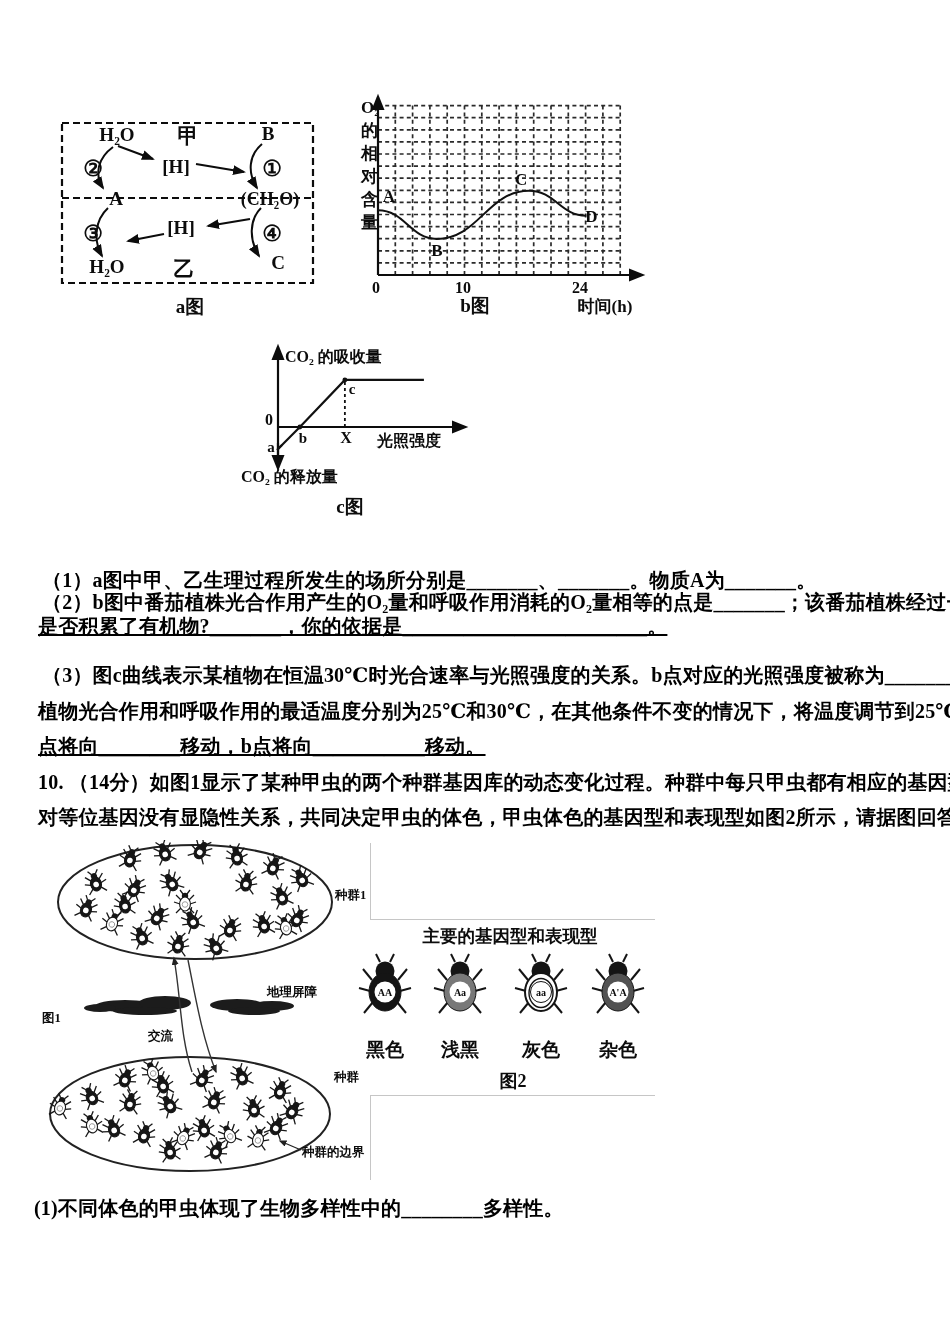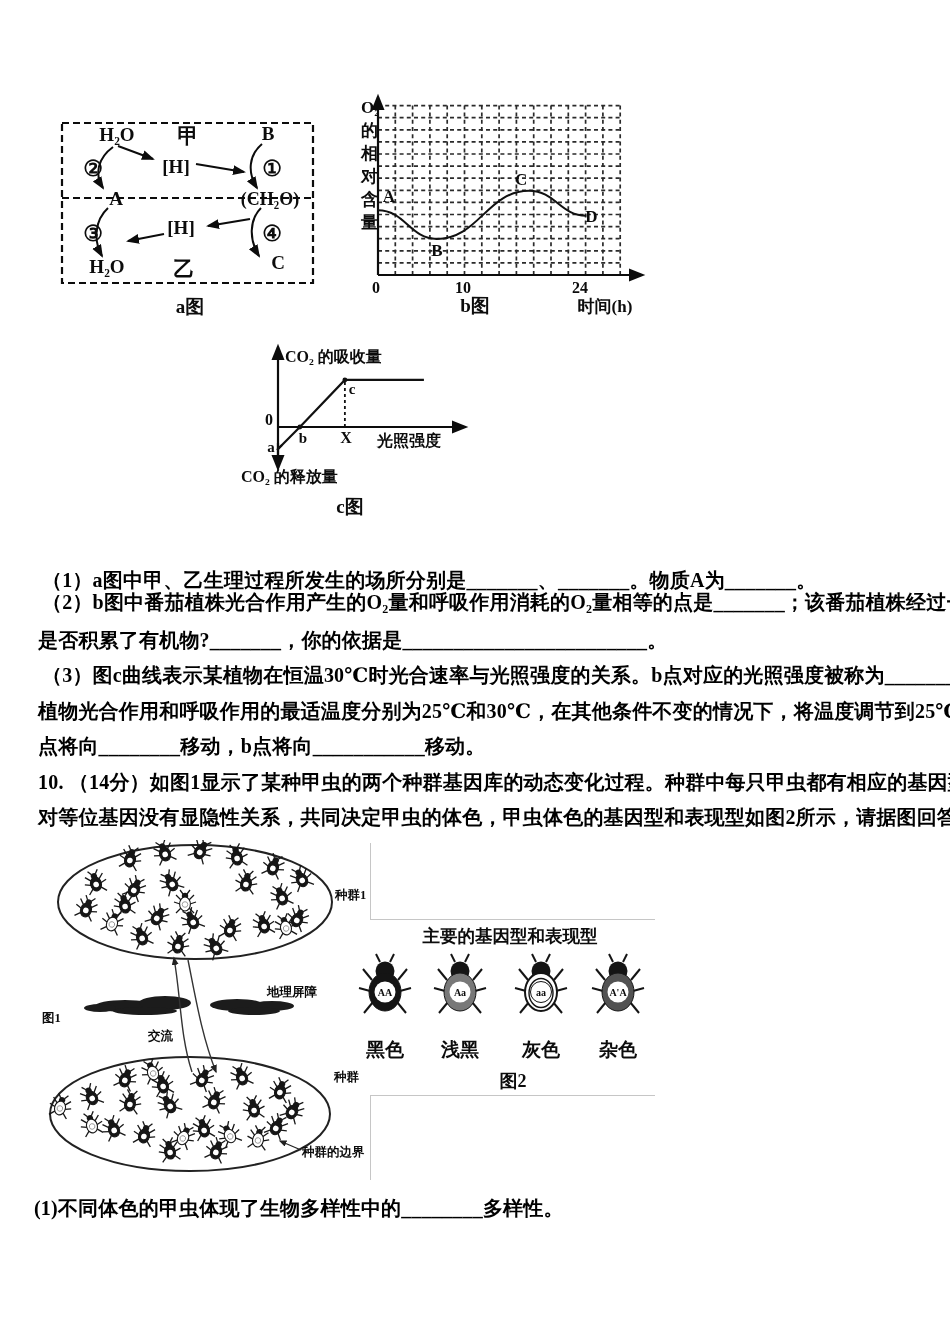--- a/index.html
+++ b/index.html
@@ -133,24 +133,24 @@
       <text x="127" y="59" font-size="15" text-anchor="middle">c</text>
       <text x="152" y="111" font-size="16">光照强度</text>
       <text x="16" y="147" font-size="16">CO₂ 的释放量</text>
       <text x="125" y="178" font-size="19" text-anchor="middle">c图</text>
     </g>
   </svg>
 
   <div>
     <div class="qline" style="left:42px;top:556px;margin-top:12px;">（1）a图中甲、乙生理过程所发生的场所分别是_______、_______。物质A为_______。</div>
     <div class="qline" style="left:42px;top:590px;">（2）b图中番茄植株光合作用产生的O₂量和呼吸作用消耗的O₂量相等的点是_______；该番茄植株经过一昼夜后，</div>
-    <div class="qline" style="left:38px;top:628px;">是否积累了有机物?_______，你的依据是________________________。</div>
+    <div class="qline" style="left:38px;top:614px;text-decoration:underline;">是否积累了有机物?_______，你的依据是________________________。</div>
     <div class="qline" style="left:42px;top:663px;">（3）图c曲线表示某植物在恒温30℃时光合速率与光照强度的关系。b点对应的光照强度被称为__________。已知该</div>
     <div class="qline" style="left:38px;top:699px;">植物光合作用和呼吸作用的最适温度分别为25℃和30℃，在其他条件不变的情况下，将温度调节到25℃，图c中a</div>
-    <div class="qline" style="left:38px;top:734px;">点将向________移动，b点将向___________移动。</div>
+    <div class="qline" style="left:38px;top:734px;text-decoration:underline;">点将向________移动，b点将向___________移动。</div>
   </div>
 
   <div>
     <div class="qline" style="left:38px;top:770px;">10. （14分）如图1显示了某种甲虫的两个种群基因库的动态变化过程。种群中每只甲虫都有相应的基因型。A和a这</div>
     <div class="qline" style="left:38px;top:805px;">对等位基因没有显隐性关系，共同决定甲虫的体色，甲虫体色的基因型和表现型如图2所示，请据图回答下列问题。</div>
   </div>
 
   <svg class="fig" style="left:30px;top:840px;" width="360" height="360" viewBox="0 0 360 360">
     <defs>
       <marker id="ah-f1" markerWidth="8" markerHeight="7" refX="5" refY="2.5" orient="auto">

